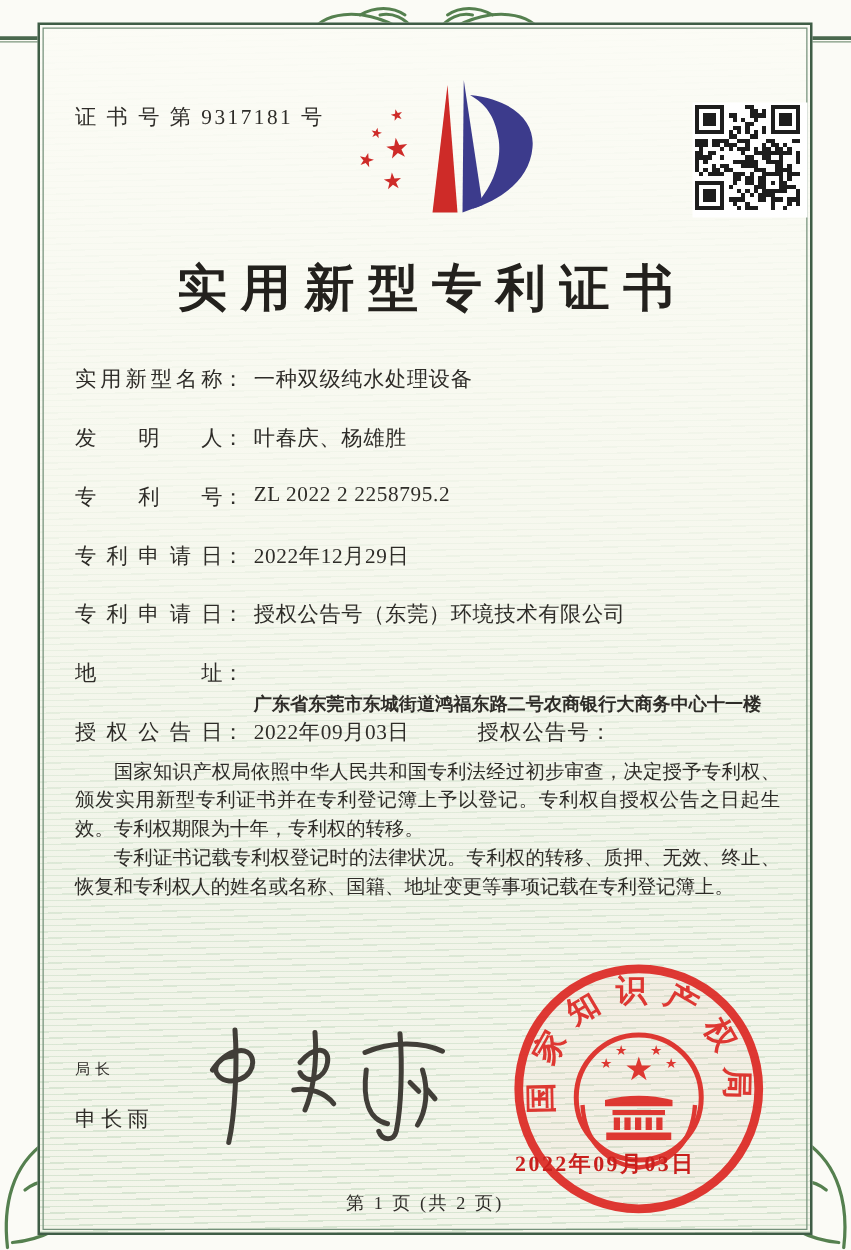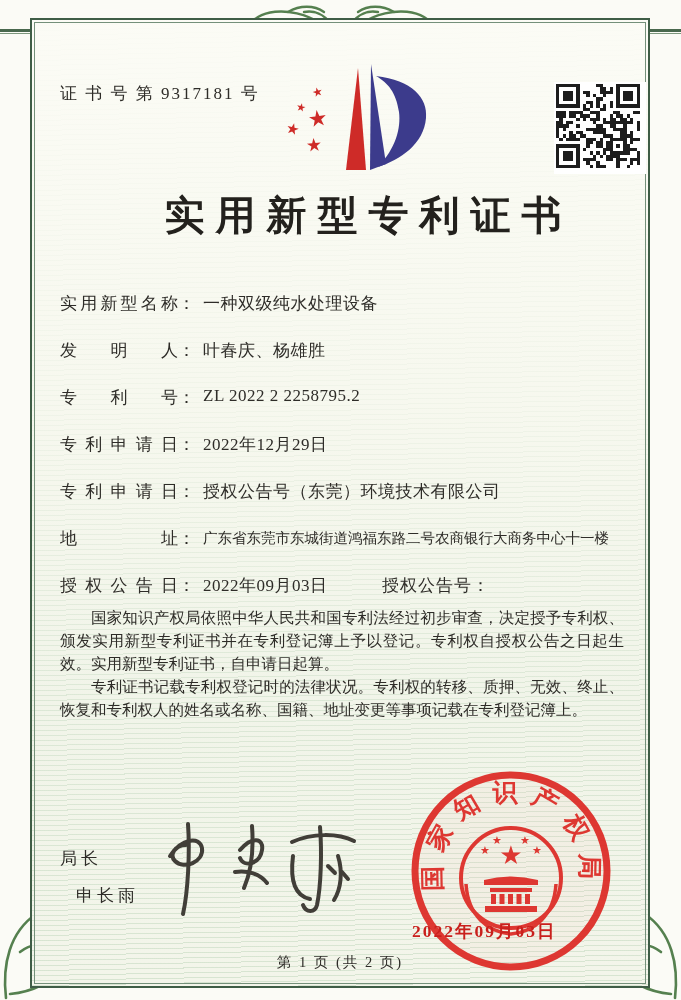--- a/index.html
+++ b/index.html
@@ -25,39 +25,39 @@
       #f3f5ea;
   }
   .page-inner{position:absolute;inset:2px;border:1px solid #74907a;}
   
   .cert-no{position:absolute;left:28px;top:62px;font-size:17px;letter-spacing:2px;text-align:center;}
   .logo{position:absolute;left:248px;top:40px;width:150px;height:126px;}
   .logo svg{position:absolute;left:0;top:0;}
   .logo-star{position:absolute;color:#ce2b28;line-height:1;}
   .qr{position:absolute;left:522px;top:62px;width:88px;height:88px;background:#fff;padding:2px;}
   .title{
-    position:absolute;left:0;top:168px;width:100%;text-align:center;
-    font-size:40px;font-weight:bold;letter-spacing:11px;color:#23211d;text-indent:11px;padding-left:23px;
+    position:absolute;left:0;top:183px;width:100%;text-align:center;
+    font-size:40px;font-weight:bold;letter-spacing:11px;color:#23211d;text-indent:11px;
   }
   
   .fields{position:absolute;left:28px;right:22px;top:272px;font-size:17px;}
   .f-row{height:47px;display:flex;align-items:flex-start;position:relative;}
   .f-label{display:inline-block;width:118px;text-align:justify;text-align-last:justify;font-weight:500;flex:none;font-family:Liberation Serif, serif;}
   .colon{flex:none;margin-right:8px;}
   .f-value{letter-spacing:.5px;}
-  .f-value.small{font-size:14.5px;font-weight:normal;letter-spacing:0;padding-top:2px;}
+  .f-value.small{font-size:14.5px;font-weight:bold;letter-spacing:0;padding-top:2px;margin-top:25px;}
   .grant-row{height:40px;position:relative;}
   .grant-right{position:absolute;left:322px;top:0;display:flex;}
   .grant-right .f-label{width:auto;letter-spacing:1px;}
   
   .paras{position:absolute;left:28px;right:24px;top:586px;font-size:15.5px;line-height:23px;text-align:justify;}
   .paras p{margin:0;text-indent:2em;}
   
-  .signoff-title{position:absolute;left:28px;top:827px;font-size:17px;letter-spacing:4px;}
-  .signoff-name{position:absolute;left:28px;top:864px;font-size:17px;letter-spacing:4px;margin-left:16px;}
+  .signoff-title{position:absolute;left:28px;top:827px;font-size:12px;letter-spacing:4px;}
+  .signoff-name{position:absolute;left:28px;top:864px;font-size:17px;letter-spacing:4px;}
   .signature{position:absolute;left:108px;top:792px;}
   
   .seal{position:absolute;left:374px;top:746px;}
   .seal-date{
     position:absolute;left:380px;top:899px;font-size:17.5px;color:#c9201d;
     letter-spacing:2px;font-weight:bold;
   }
   
   .footer{position:absolute;left:0;width:100%;top:933px;text-align:center;font-size:14.5px;letter-spacing:2px;}
 </style>
@@ -481,21 +481,21 @@
         <span class="colon">：</span>
       <span class="f-value">2022年09月03日</span>
       <span class="grant-right">
         <span class="f-label">授权公告号</span>
           <span class="colon">：</span>
       </span>
     </div>
   </div>
 
   <div class="paras">
-    <p>国家知识产权局依照中华人民共和国专利法经过初步审查，决定授予专利权、颁发实用新型专利证书并在专利登记簿上予以登记。专利权自授权公告之日起生效。实用新型专利证书，自申请日起算。</p>
+    <p>国家知识产权局依照中华人民共和国专利法经过初步审查，决定授予专利权、颁发实用新型专利证书并在专利登记簿上予以登记。专利权自授权公告之日起生效。专利权期限为十年，专利权的转移。</p>
     <p>专利证书记载专利权登记时的法律状况。专利权的转移、质押、无效、终止、恢复和专利权人的姓名或名称、国籍、地址变更等事项记载在专利登记簿上。</p>
   </div>
 
   <div class="signoff-title">局长</div>
   <div class="signoff-name">申长雨</div>
 
   <svg class="signature" width="250" height="115" viewBox="0 0 250 115">
     <g stroke="#413e38" stroke-width="4" fill="none" stroke-linecap="round" stroke-linejoin="round">
       <path d="M30,44 C42,26 60,24 62,36 C64,50 44,58 35,49 C29,43 35,33 46,33"></path>
       <path d="M48,12 C50,40 48,80 43,102"></path>

